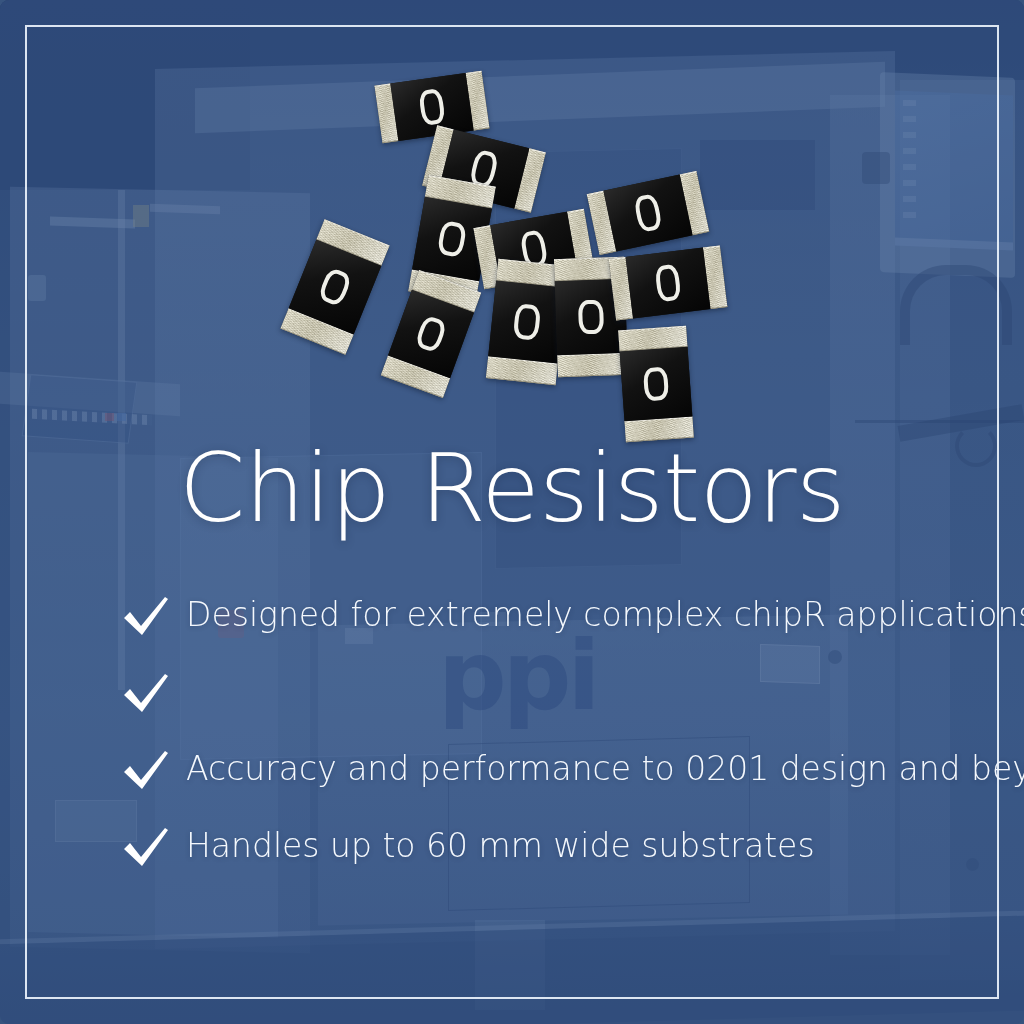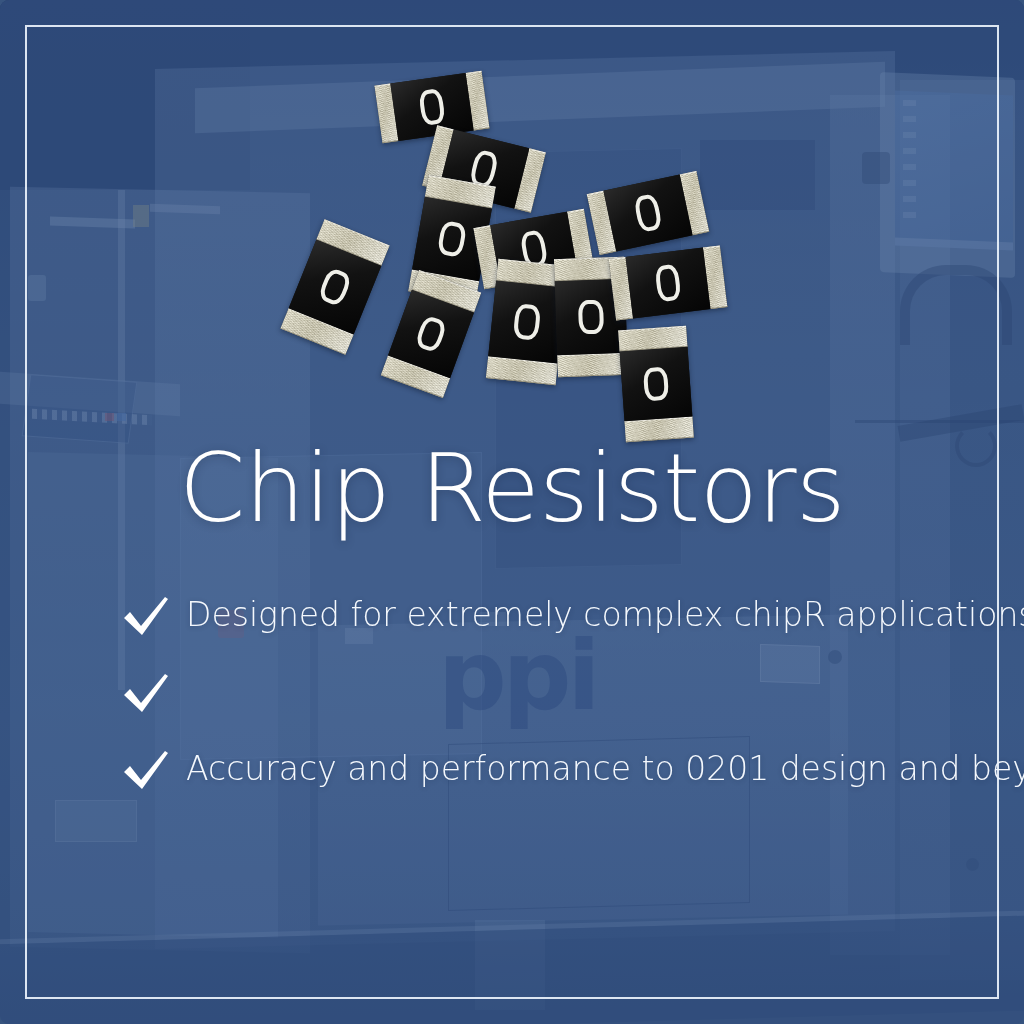--- a/index.html
+++ b/index.html
@@ -594,18 +594,24 @@
           <svg viewBox="0 0 56 50" class="check-icon">
             <path d="M6 27 L12 21 L23 35 L47 6 L50 8 L24 44 Z" fill="#ffffff"></path>
           </svg>
         </div>
         <div class="bullet">
           <svg viewBox="0 0 56 50" class="check-icon">
             <path d="M6 27 L12 21 L23 35 L47 6 L50 8 L24 44 Z" fill="#ffffff"></path>
           </svg>
           <span class="bullet-text">Accuracy and performance to 0201 design and beyond</span>
         </div>
+        <div class="bullet">
+          <svg viewBox="0 0 56 50" class="check-icon">
+            <path d="M6 27 L12 21 L23 35 L47 6 L50 8 L24 44 Z" fill="#ffffff"></path>
+          </svg>
+          <span class="bullet-text">Handles up to 60 mm wide substrates</span>
+        </div>
       </div>
 
   </div>
 
   <div class="border-frame"></div>
 </div>
 
 </body></html>

